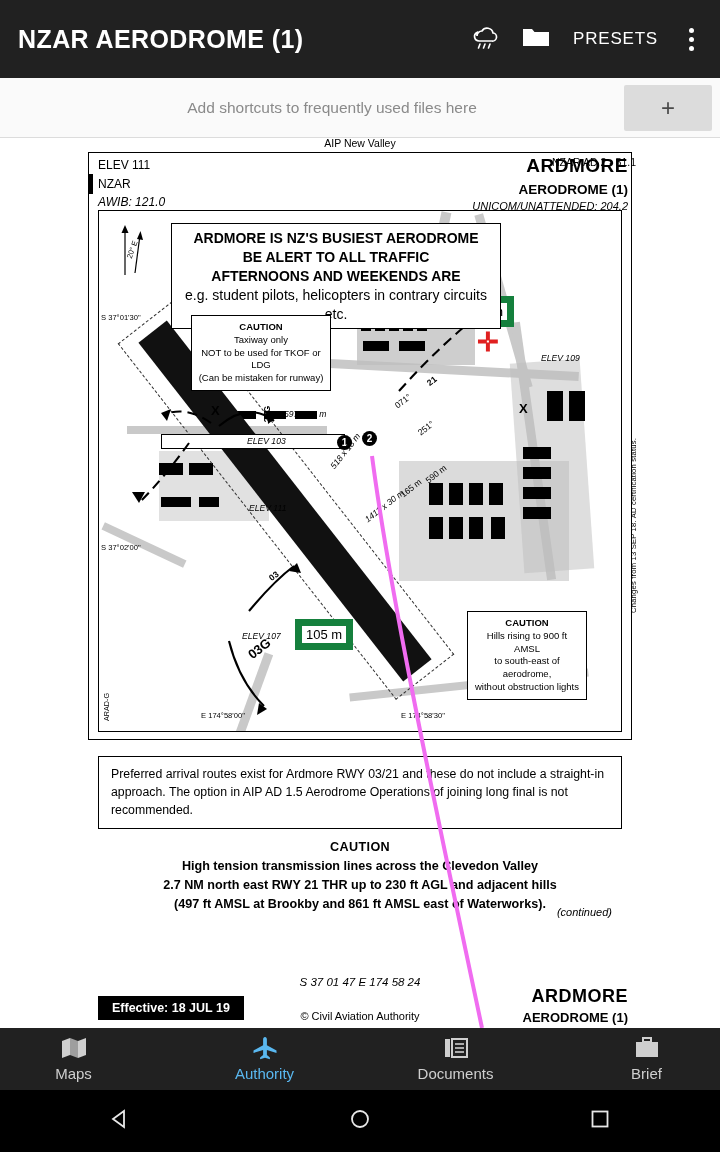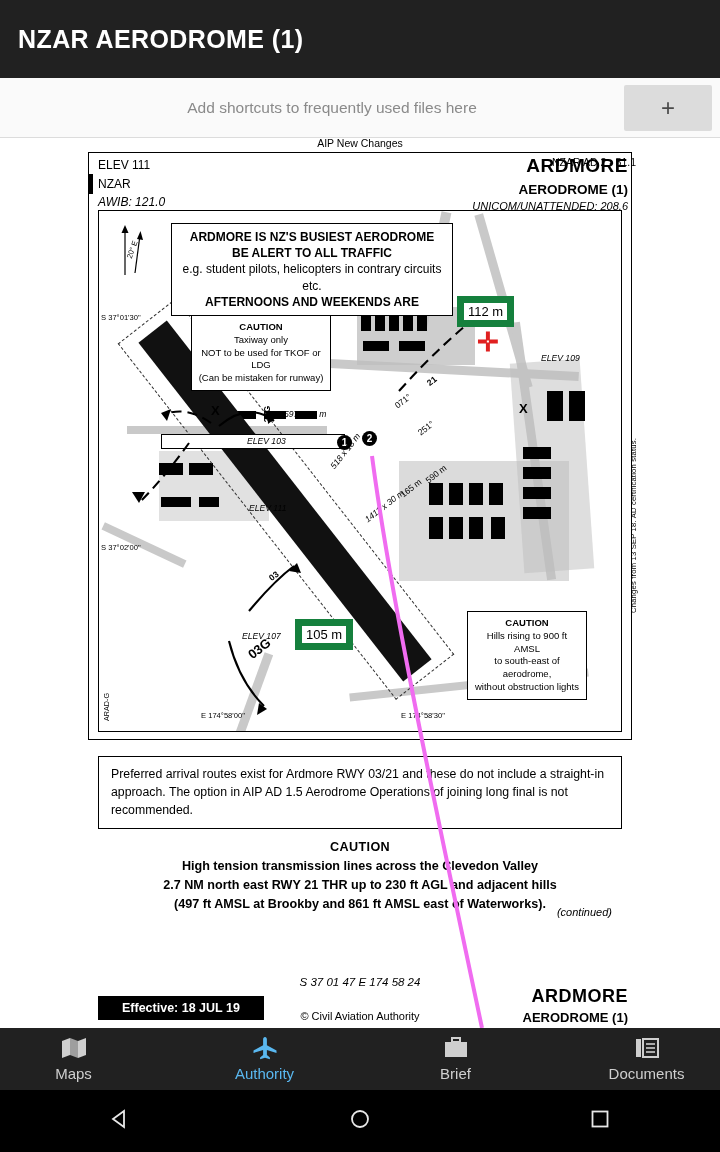--- a/index.html
+++ b/index.html
@@ -91,21 +91,21 @@
     border: 1px dashed #333; transform: rotate(-38deg); transform-origin: 50% 50%;
   }
   .runway-grass {
     position: absolute; left: 62px; top: 223px; width: 184px; height: 15px;
     border: 1px solid #000; background: #fff;
   }
   .note-box {
     position: absolute; border: 1px solid #000; background: #fff;
     font-size: 9.5px; text-align: center; padding: 5px 6px; line-height: 1.35;
   }
-  .note-main { left: 72px; top: 12px; width: 282px; font-size: 12px; font-weight: bold; }
+  .note-main { left: 72px; top: 12px; width: 330px; font-size: 14px; font-weight: bold; }
   .note-taxi { left: 92px; top: 104px; width: 140px; }
   .note-hills { left: 368px; top: 400px; width: 120px; }
   .nb-title { font-weight: bold; }
 
   .lbl { position: absolute; font-size: 8.6px; font-style: italic; }
   .lbl-n { position: absolute; font-size: 8.6px; }
   .coord { position: absolute; font-size: 7.6px; }
   .side-note {
     position: absolute; right: 2px; top: 300px; font-size: 7.6px;
     writing-mode: vertical-rl; transform: rotate(180deg); letter-spacing: .2px;
@@ -136,21 +136,21 @@
     font-size: 12.6px; line-height: 1.5;
   }
   .caution-block .t { font-weight: bold; letter-spacing: .4px; }
   .caution-block .b { font-weight: bold; }
   .continued { position: absolute; right: 28px; top: 768px; font-size: 11px; font-style: italic; }
 
   .foot-coord { position: absolute; left: 0; right: 0; top: 838px; text-align: center; font-size: 11.5px; font-style: italic; }
   .foot-auth { position: absolute; left: 0; right: 0; top: 872px; text-align: center; font-size: 11px; }
   .effective {
     position: absolute; left: 18px; top: 858px; background: #000; color: #fff;
-    font-size: 12.5px; font-weight: bold; padding: 5px 24px;
+    font-size: 12.5px; font-weight: bold; padding: 5px 14px;
   }
   .foot-right {
     position: absolute; right: 12px; top: 846px; text-align: right; line-height: 1.4;
   }
   .foot-right .big { font-size: 18px; font-weight: bold; letter-spacing: .5px; }
   .foot-right .mid { font-size: 13px; font-weight: bold; }
 
   
   .track {
     position: absolute; pointer-events: none; left: 0; top: 0; width: 720px; height: 890px;
@@ -175,47 +175,70 @@
   }
   .sysbtn { color: #e8e8e8; }
 </style>
 </head>
 <body>
 
 <div id="app">
 
   <div class="appbar">
     <div class="appbar-title">NZAR AERODROME (1)</div>
+    <div class="appbar-actions">
+      <span class="ic">
+        <svg width="30" height="28" viewBox="0 0 30 28">
+          <path d="M8 13a5 5 0 0 1 5-5 6 6 0 0 1 11 2 4 4 0 0 1-1 8H10a4.5 4.5 0 0 1-2-8.5z" fill="none" stroke="#fff" stroke-width="1.7"></path>
+          <g stroke="#fff" stroke-width="1.6" stroke-linecap="round">
+            <line x1="11" y1="21" x2="9.5" y2="25"></line>
+            <line x1="16" y1="21" x2="14.5" y2="25"></line>
+            <line x1="21" y1="21" x2="19.5" y2="25"></line>
+          </g>
+        </svg>
+      </span>
+      <span class="ic">
+        <svg width="30" height="26" viewBox="0 0 30 26">
+          <path d="M2 5h9l2.5 3H28v14H2z" fill="#fff"></path>
+        </svg>
+      </span>
+      <span class="presets-label">PRESETS</span>
+      <span class="kebab">
+          <i></i>
+          <i></i>
+          <i></i>
+        </span>
+    </div>
   </div>
 
   <div class="shortcutbar">
     <div class="shortcut-hint">Add shortcuts to frequently used files here</div>
     <div class="plus-btn">+</div>
   </div>
 
   <div class="doc-area">
     <div class="chart">
 
       <div class="chart-topline">
-        <span class="tl">AIP New Changes</span>
+        <span class="tl">AIP New Valley</span>
         <span class="tr">NZAR AD 2 - 51.1</span>
       </div>
 
       <div class="chart-border"></div>
 
       <div class="head-bar"></div>
       <div class="head-left">
         <div>ELEV 111</div>
         <div>NZAR</div>
         <div class="ital">AWIB:  121.0</div>
       </div>
       <div class="head-right">
         <div class="big">ARDMORE</div>
         <div class="mid">AERODROME (1)</div>
-        <div class="small">UNICOM/UNATTENDED:  208.6</div>
+        <div class="small">UNICOM/UNATTENDED:  204.2</div>
       </div>
 
       <div class="map-frame">
 
         <div class="road" style="left:330px;top:0;width:10px;height:120px;transform:rotate(12deg);"></div>
         <div class="road" style="left:400px;top:0;width:9px;height:180px;transform:rotate(-16deg);"></div>
         <div class="road" style="left:60px;top:150px;width:420px;height:9px;transform:rotate(3deg);"></div>
         <div class="road" style="left:28px;top:215px;width:200px;height:8px;"></div>
         <div class="road" style="left:0px;top:330px;width:90px;height:8px;transform:rotate(25deg);"></div>
         <div class="road" style="left:430px;top:110px;width:9px;height:260px;transform:rotate(-8deg);"></div>
@@ -320,22 +343,22 @@
 
         <div class="coord" style="left:2px;top:102px;">S 37°01'30"</div>
         <div class="coord" style="left:2px;top:332px;">S 37°02'00"</div>
         <div class="coord" style="left:102px;top:500px;">E 174°58'00"</div>
         <div class="coord" style="left:302px;top:500px;">E 174°58'30"</div>
         <div class="side-note2">ARAD-G</div>
 
         <div class="note-box note-main">
           <div>ARDMORE IS NZ'S BUSIEST AERODROME</div>
           <div>BE ALERT TO ALL TRAFFIC</div>
+          <div>AFTERNOONS AND WEEKENDS ARE</div>
           <div style="font-weight:normal">e.g. student pilots, helicopters in contrary circuits etc.</div>
-          <div>AFTERNOONS AND WEEKENDS ARE</div>
         </div>
 
         <div class="note-box note-taxi">
           <div class="nb-title">CAUTION</div>
           <div>Taxiway only</div>
           <div>NOT to be used for TKOF or LDG</div>
           <div>(Can be mistaken for runway)</div>
         </div>
 
         <div class="note-box note-hills">
@@ -385,42 +408,42 @@
       </span>
       <span>Maps</span>
     </div>
     <div class="navitem active">
       <span class="navicon">
         <svg width="28" height="24" viewBox="0 0 28 24">
           <path d="M14 1c1.2 0 1.9 1.1 1.9 2.6v5.6l9.6 5.3v2.4l-9.6-2.8v5l3 2.3v1.8L14 21.8 9.1 23.2v-1.8l3-2.3v-5L2.5 16.9v-2.4l9.6-5.3V3.6C12.1 2.1 12.8 1 14 1z" fill="#5ab8f0"></path>
         </svg>
       </span>
       <span>Authority</span>
-    </div>
-    <div class="navitem">
-      <span class="navicon">
-        <svg width="26" height="24" viewBox="0 0 26 24">
-          <rect x="9" y="2" width="8" height="4" fill="none" stroke="#cfcfcf" stroke-width="2"></rect>
-          <rect x="2" y="6" width="22" height="15" fill="#cfcfcf"></rect>
-        </svg>
-      </span>
-      <span>Brief</span>
     </div>
     <div class="navitem">
       <span class="navicon">
         <svg width="26" height="24" viewBox="0 0 26 24">
           <rect x="2" y="3" width="5" height="18" fill="#cfcfcf"></rect>
           <rect x="9" y="3" width="15" height="18" fill="none" stroke="#cfcfcf" stroke-width="2"></rect>
           <line x1="12" y1="8" x2="21" y2="8" stroke="#cfcfcf" stroke-width="1.6"></line>
           <line x1="12" y1="12" x2="21" y2="12" stroke="#cfcfcf" stroke-width="1.6"></line>
           <line x1="12" y1="16" x2="21" y2="16" stroke="#cfcfcf" stroke-width="1.6"></line>
         </svg>
       </span>
       <span>Documents</span>
     </div>
+    <div class="navitem">
+      <span class="navicon">
+        <svg width="26" height="24" viewBox="0 0 26 24">
+          <rect x="9" y="2" width="8" height="4" fill="none" stroke="#cfcfcf" stroke-width="2"></rect>
+          <rect x="2" y="6" width="22" height="15" fill="#cfcfcf"></rect>
+        </svg>
+      </span>
+      <span>Brief</span>
+    </div>
   </div>
 
   <div class="sysbar">
     <span class="sysbtn">
       <svg width="22" height="22" viewBox="0 0 22 22">
           <polygon points="15,3 4,11 15,19" fill="none" stroke="#e8e8e8" stroke-width="1.8"></polygon>
         </svg>
     </span>
     <span class="sysbtn">
       <svg width="22" height="22" viewBox="0 0 22 22">

